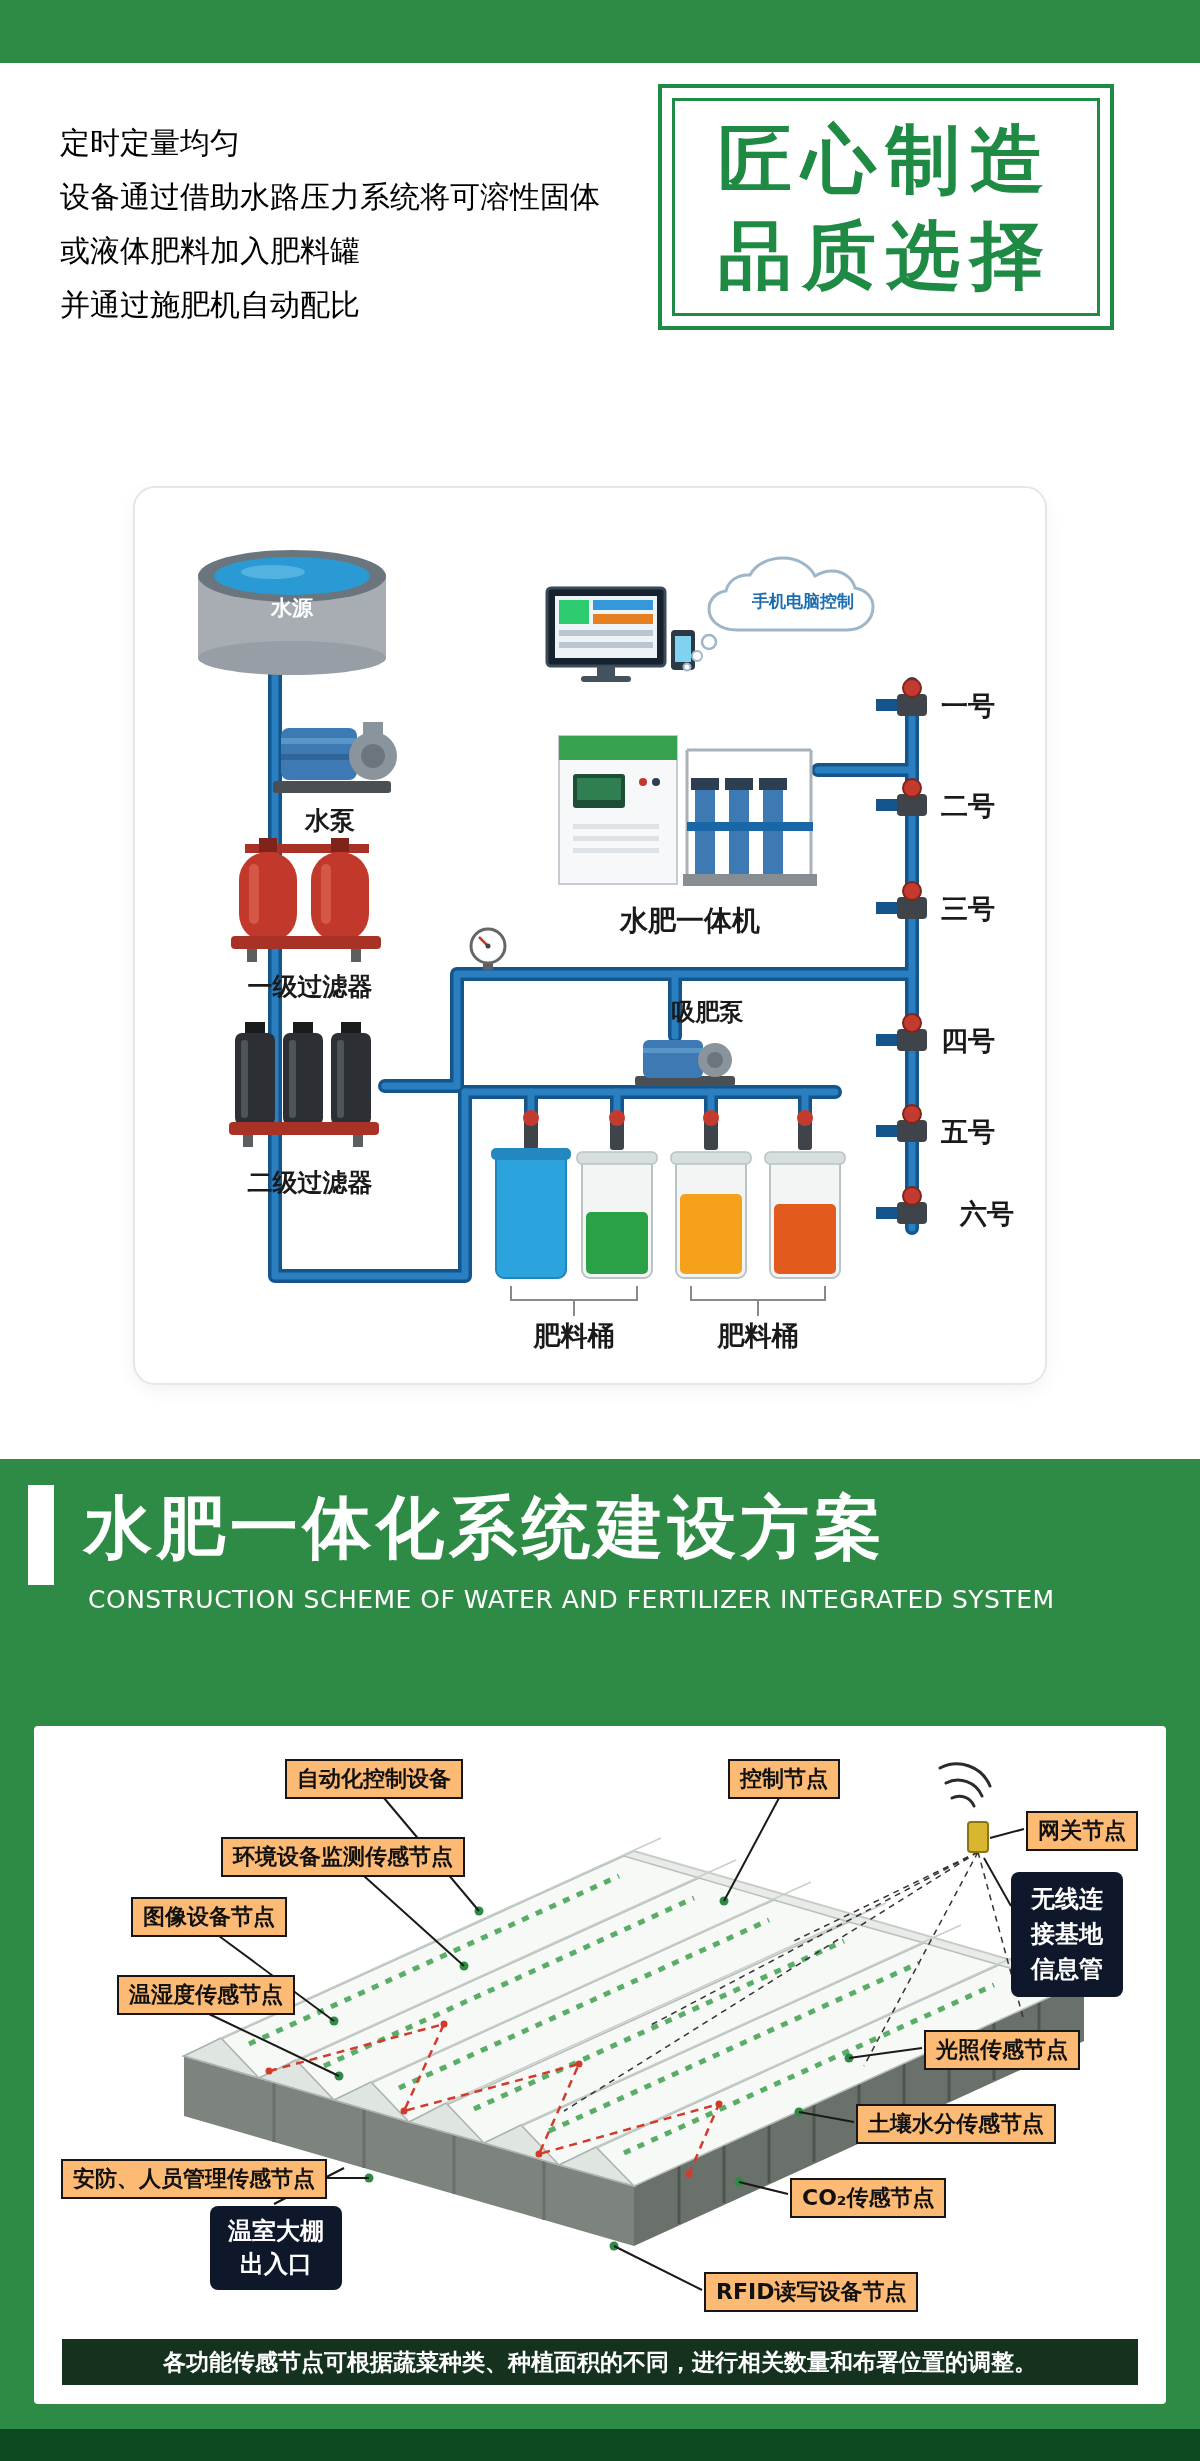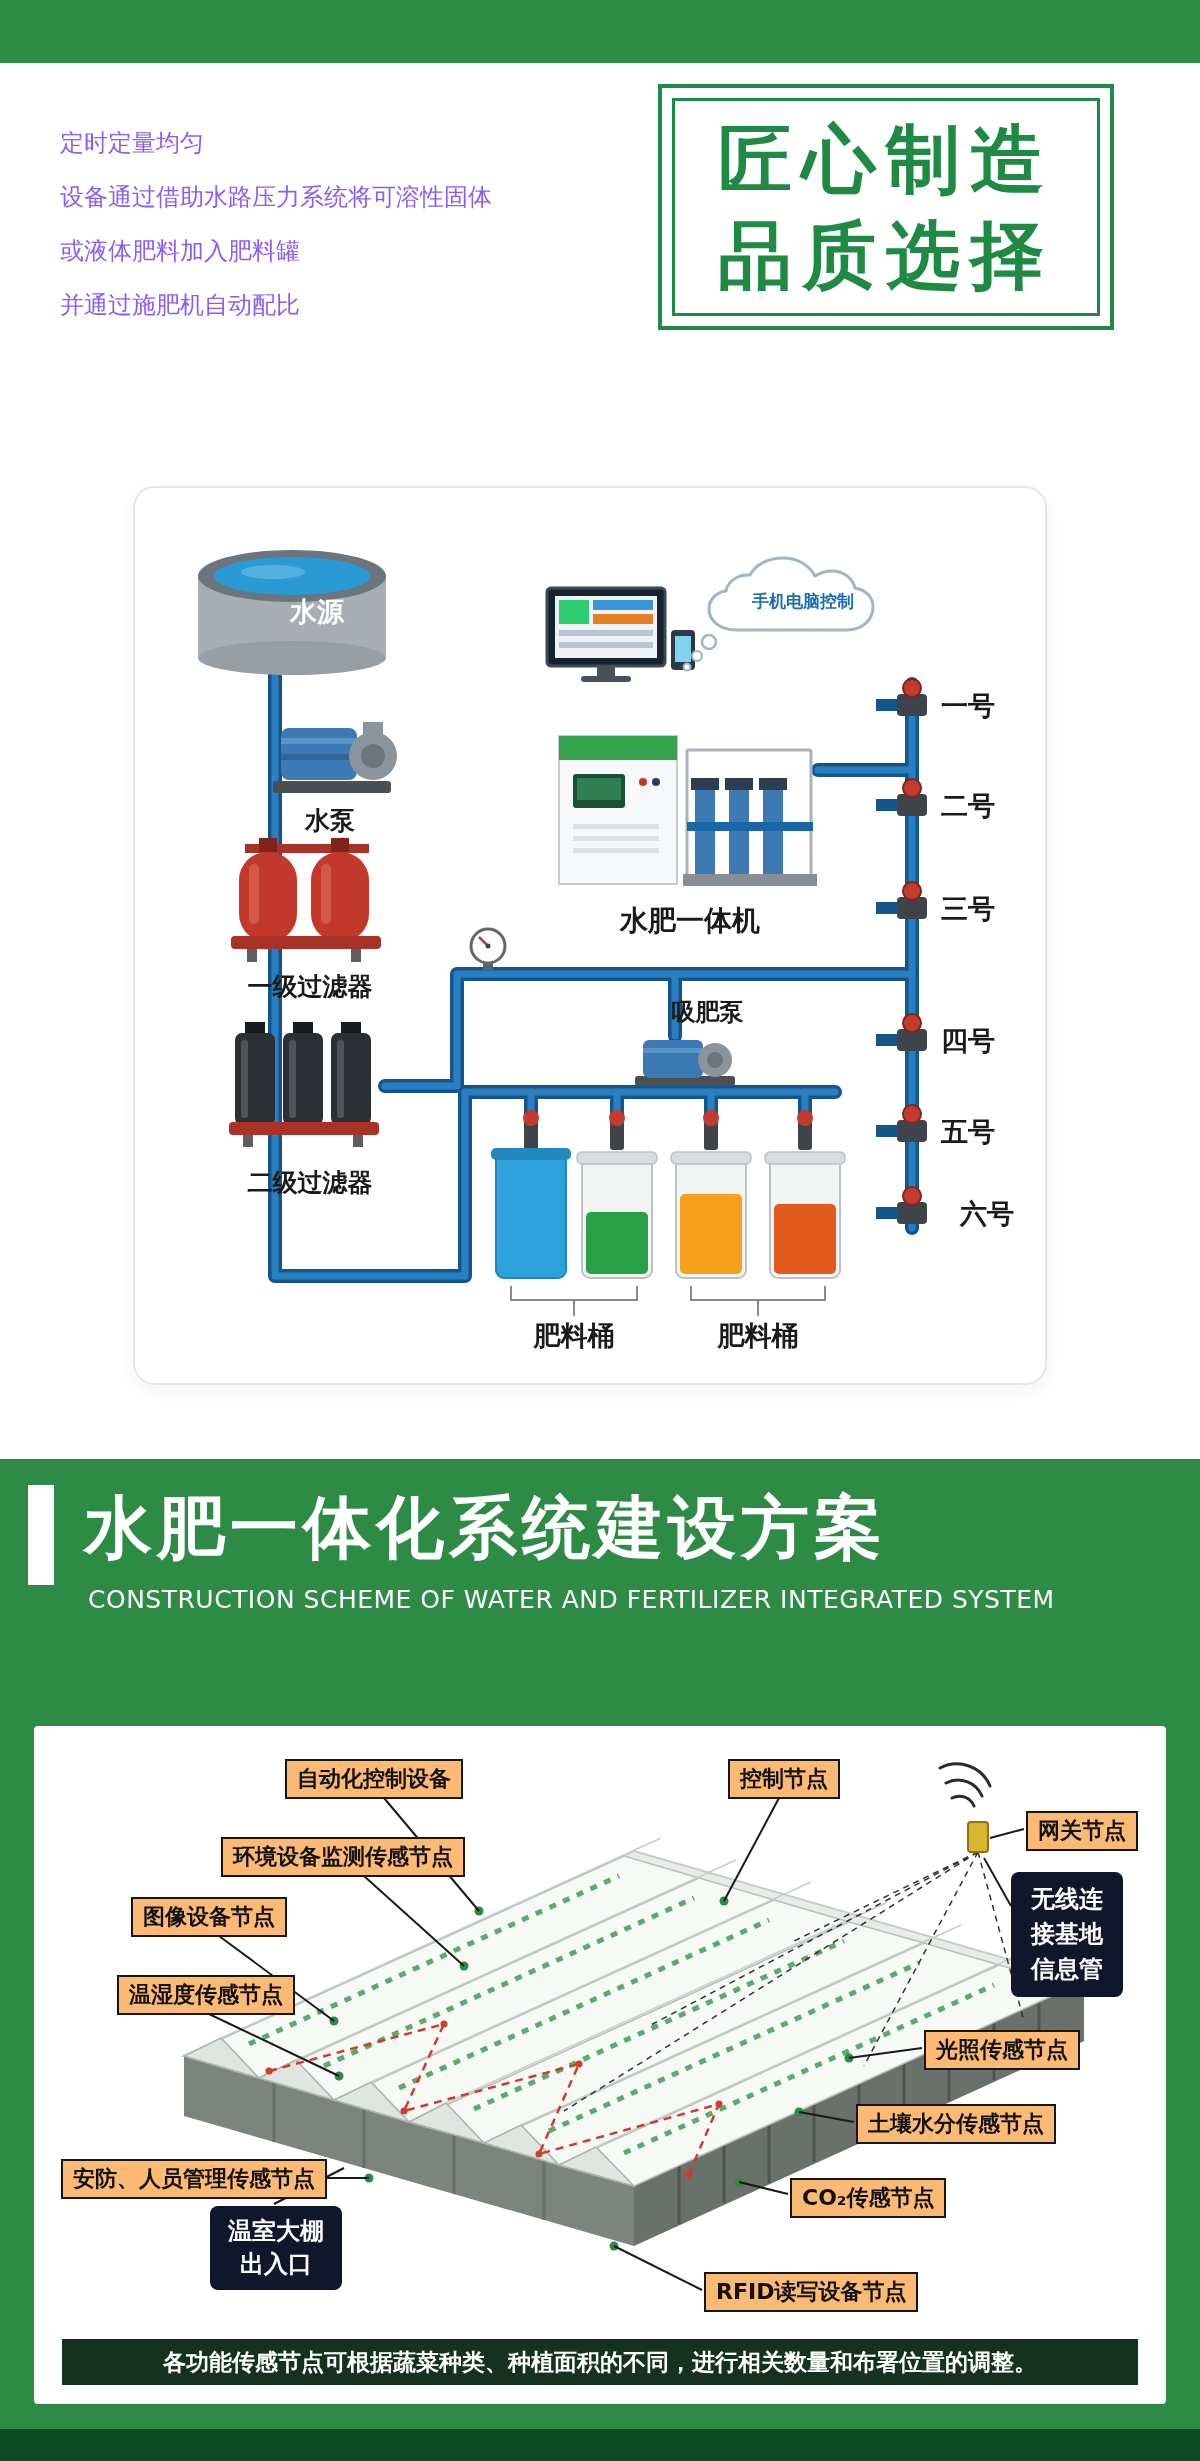--- a/index.html
+++ b/index.html
@@ -2,21 +2,21 @@
 <html><head>
 <meta charset="utf-8">
 <style>
   html,body{margin:0;padding:0;background:#fff;}
   .page{position:relative;width:1200px;height:2461px;background:#fff;overflow:hidden;
         font-family:"DejaVu Sans","Liberation Sans",sans-serif;color:#222;}
   
   .topbar{position:absolute;left:0;top:0;width:1200px;height:63px;background:#2e8b45;}
   .footerbar{position:absolute;left:0;top:2429px;width:1200px;height:32px;background:#0c4a23;}
   
-  .intro-text{position:absolute;left:60px;top:116px;font-size:24px;line-height:54px;color:#8b5cf6;}
+  .intro-text{position:absolute;left:60px;top:116px;font-size:30px;line-height:54px;color:#000000;}
   .badge{position:absolute;left:658px;top:84px;width:456px;height:246px;border:4px solid #1e8a44;
          padding:10px;box-sizing:border-box;background:#fff;}
   .badge-inner{width:100%;height:100%;border:3px solid #1e8a44;box-sizing:border-box;
                display:flex;flex-direction:column;align-items:center;justify-content:center;gap:4px;}
   .badge-line{font-size:74px;font-weight:bold;color:#1e8a44;letter-spacing:10px;line-height:1.25;}
   
   .diagram-card{position:absolute;left:133px;top:486px;width:910px;height:895px;background:#fff;
                 border:2px solid #e4e7e9;border-radius:22px;box-shadow:0 6px 18px rgba(0,0,0,.05);}
   .diagram-card svg{position:absolute;left:0;top:0;}
   .dlabel{position:absolute;text-align:center;color:#1a1a1a;font-weight:600;}
@@ -227,21 +227,21 @@
           <circle cx="777" cy="535" r="9" fill="#c23b2e" stroke="#7e241b" stroke-width="2"></circle>
         <rect x="741" y="637" width="30" height="12" fill="#14568c"></rect>
           <rect x="762" y="632" width="30" height="22" rx="4" fill="#3f444a"></rect>
           <circle cx="777" cy="626" r="9" fill="#c23b2e" stroke="#7e241b" stroke-width="2"></circle>
         <rect x="741" y="719" width="30" height="12" fill="#14568c"></rect>
           <rect x="762" y="714" width="30" height="22" rx="4" fill="#3f444a"></rect>
           <circle cx="777" cy="708" r="9" fill="#c23b2e" stroke="#7e241b" stroke-width="2"></circle>
       </g>
     </svg>
 
-    <div class="dlabel" style="left:105px;top:106px;width:104px;color:#fff;font-size:27px;text-align:right;">水源</div>
+    <div class="dlabel" style="left:105px;top:106px;width:104px;color:#fff;font-size:21px;">水源</div>
     <div class="dlabel" style="left:125px;top:316px;width:140px;font-size:25px;">水泵</div>
     <div class="dlabel" style="left:85px;top:482px;width:180px;font-size:25px;">一级过滤器</div>
     <div class="dlabel" style="left:85px;top:678px;width:180px;font-size:25px;">二级过滤器</div>
     <div class="dlabel" style="left:455px;top:414px;width:200px;font-size:28px;font-weight:bold;">水肥一体机</div>
     <div class="dlabel" style="left:602px;top:102px;width:132px;font-size:17px;color:#1b6db0;font-weight:bold;">手机电脑控制</div>
     <div class="dlabel" style="left:505px;top:508px;width:135px;font-size:24px;">吸肥泵</div>
     <div class="dlabel" style="left:374px;top:830px;width:130px;font-size:27px;font-weight:bold;">肥料桶</div>
     <div class="dlabel" style="left:558px;top:830px;width:130px;font-size:27px;font-weight:bold;">肥料桶</div>
     <div class="dlabel" style="left:806px;top:200px;width:92px;font-size:27px;text-align:left;">一号</div>
     <div class="dlabel" style="left:806px;top:300px;width:92px;font-size:27px;text-align:left;">二号</div>

